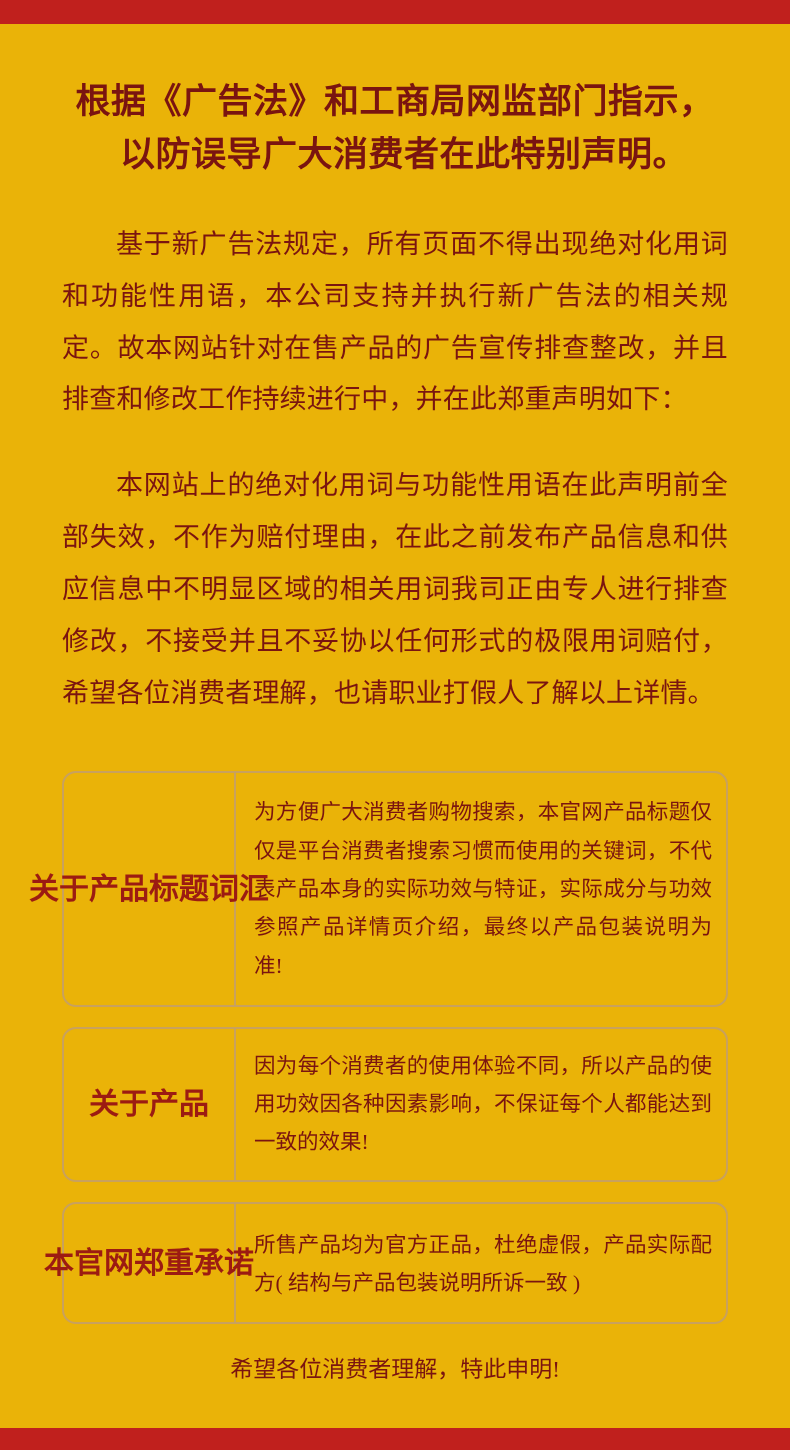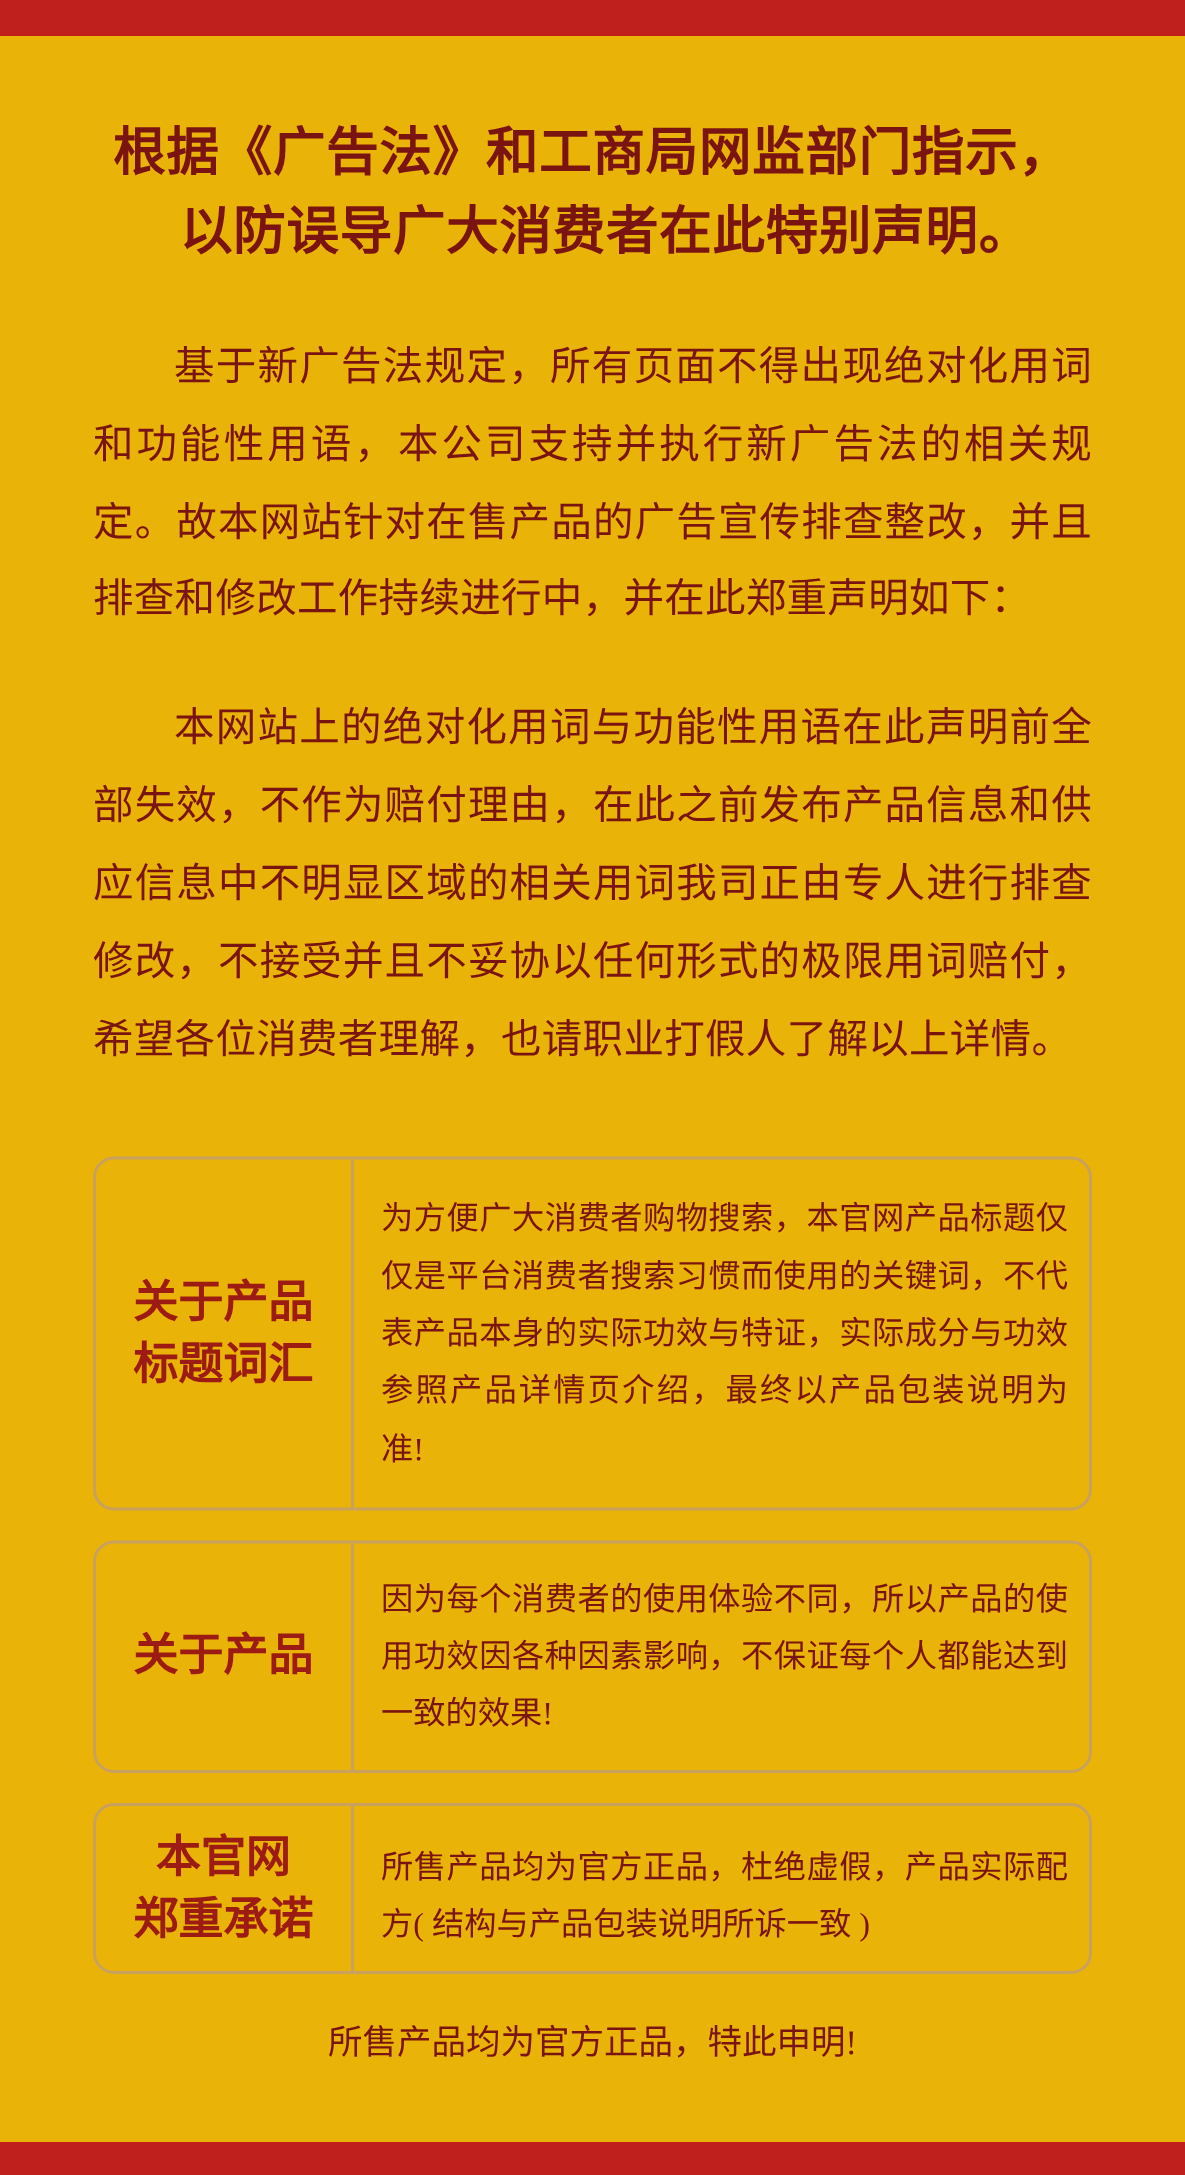--- a/index.html
+++ b/index.html
@@ -83,21 +83,20 @@
     box-sizing: border-box;
     display: flex;
     align-items: stretch;
     margin-bottom: 20px;
     background: transparent;
   }
   .card-title {
     flex: 0 0 auto;
     width: 172px;
     display: flex;
-    flex-direction: column;
     align-items: center;
     justify-content: center;
     color: #9c1b12;
     font-size: 30px;
     font-weight: bold;
     line-height: 1.38;
     border-right: 2px solid #c8a15e;
     padding: 14px 6px;
     box-sizing: border-box;
   }
@@ -108,21 +107,21 @@
     color: #7a1410;
     font-size: 21.5px;
     line-height: 1.78;
     text-align: justify;
     text-justify: inter-ideograph;
     box-sizing: border-box;
   }
   .card-a .card-text { padding-top: 20px; padding-bottom: 20px; }
   .card-b .card-text { padding-top: 18px; padding-bottom: 18px; }
   .card-c .card-title { font-size: 30px; }
-  .card-c .card-text { padding-top: 22px; padding-bottom: 6px; }
+  .card-c .card-text { padding-top: 22px; padding-bottom: 20px; }
 
   .footer {
     margin-top: 26px;
     text-align: center;
     color: #7a1410;
     font-size: 23px;
     line-height: 1.7;
   }
   .footer span { display: block; }
 </style>
@@ -164,20 +163,20 @@
         <div class="card-title">
           <span>本官网</span>
           <span>郑重承诺</span>
         </div>
         <div class="card-text">所售产品均为官方正品，杜绝虚假，产品实际配方( 结构与产品包装说明所诉一致 )</div>
       </div>
 
     </div>
 
     <div class="footer">
-      <span>所售产品均为官方正品，特此申明!</span>
+      <span>希望各位消费者理解，特此申明!</span>
     </div>
 
   </div>
 
   <div class="bottom-band"></div>
 
 </div>
 
 </body></html>

